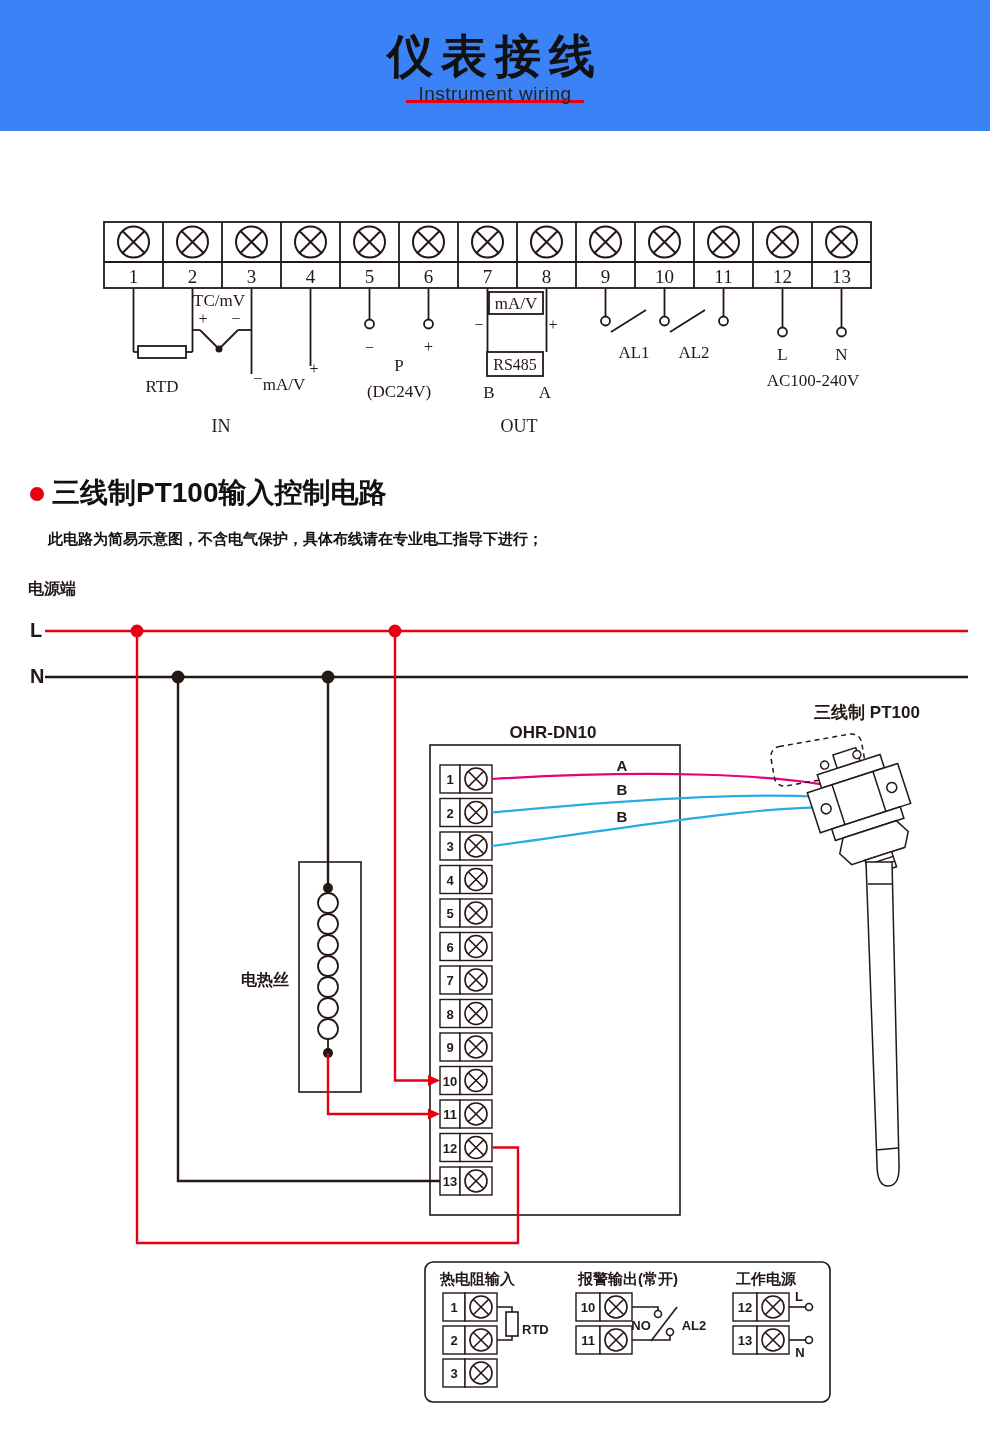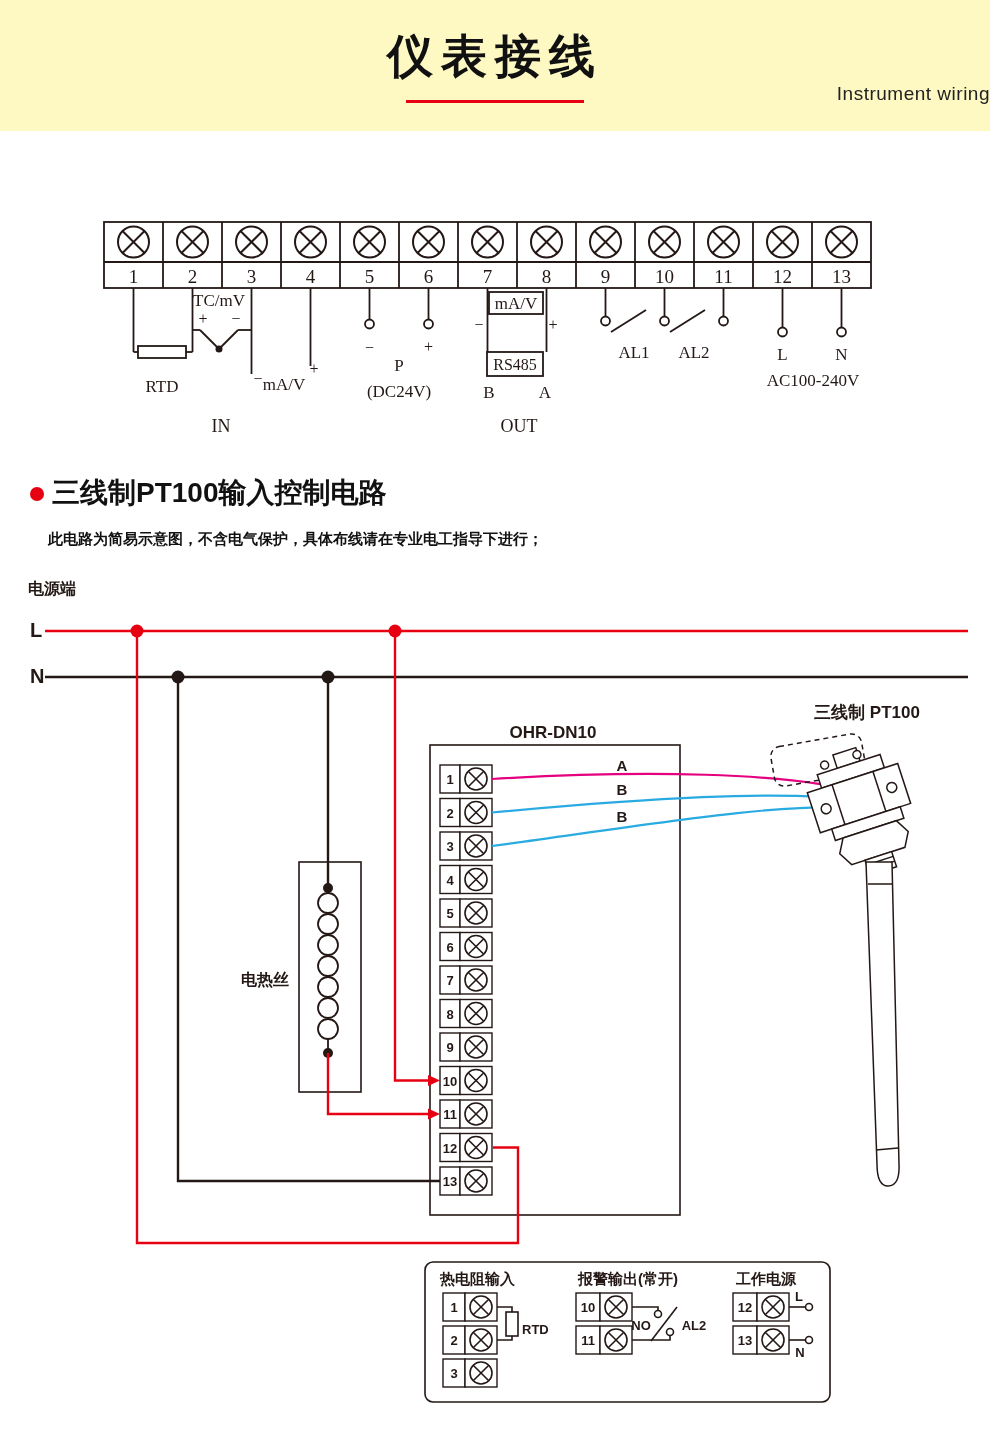--- a/index.html
+++ b/index.html
@@ -1,23 +1,23 @@
 <!DOCTYPE html>
 <html><head>
 <meta charset="utf-8">
 <style>
   html,body{margin:0;padding:0;background:#fff;}
   .page{position:relative;width:990px;height:1431px;background:#ffffff;overflow:hidden;
         font-family:"Liberation Sans","DejaVu Sans",sans-serif;color:#231815;}
-  .header{position:absolute;left:0;top:0;width:990px;height:131px;background:#fef9c3;}
+  .header{position:absolute;left:0;top:0;width:990px;height:131px;background:#3b82f6;}
   .header-title{position:absolute;top:26px;left:0;width:100%;text-align:center;
         font-size:46px;font-weight:bold;letter-spacing:8px;color:#111;}
   .header-underline{position:absolute;top:100px;left:50%;transform:translateX(-50%);
         width:178px;height:3px;background:#e60012;}
-  .header-subtitle{position:absolute;top:83px;left:0;width:100%;text-align:right;
+  .header-subtitle{position:absolute;top:83px;left:0;width:100%;text-align:center;
         font-size:19px;color:#222;letter-spacing:.5px;}
   .section-bullet{position:absolute;left:30px;top:487px;width:14px;height:14px;
         border-radius:50%;background:#e60012;}
   .section-title{position:absolute;left:52px;top:474px;font-size:28px;font-weight:bold;color:#111;text-align:right;}
   .section-note{position:absolute;left:48px;top:530px;font-size:15px;font-weight:bold;color:#111;}
   svg{position:absolute;left:0;}
   #svg-strip{top:190px;}
   #svg-circuit{top:560px;}
   .ts{font-family:"Liberation Serif","DejaVu Serif",serif;fill:#231815;}
   .tb{font-family:"Liberation Sans","DejaVu Sans",sans-serif;font-weight:bold;fill:#231815;}

